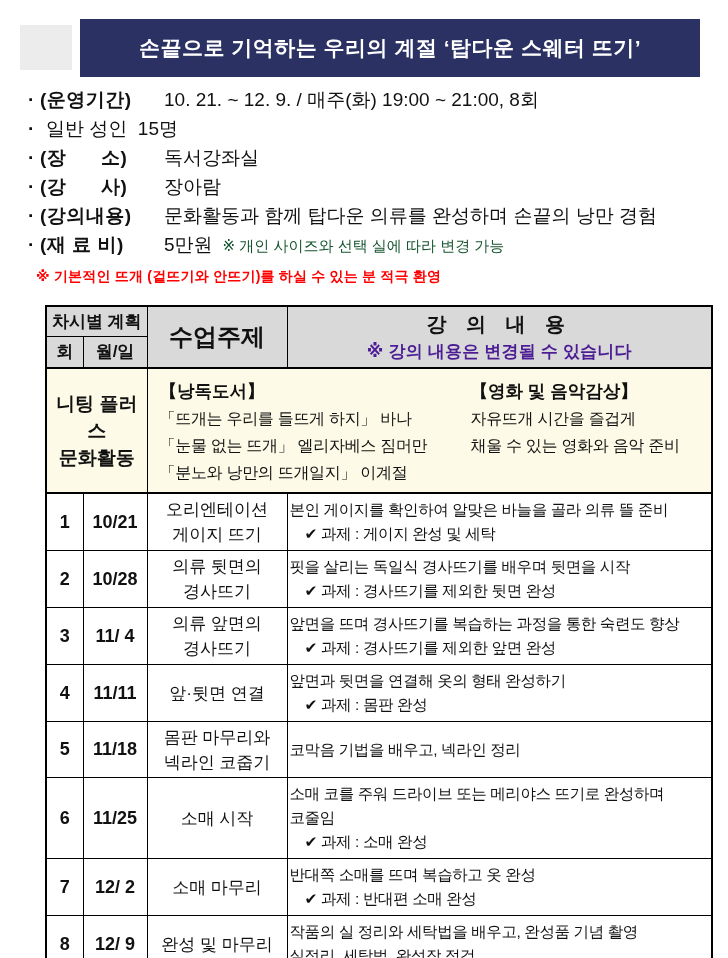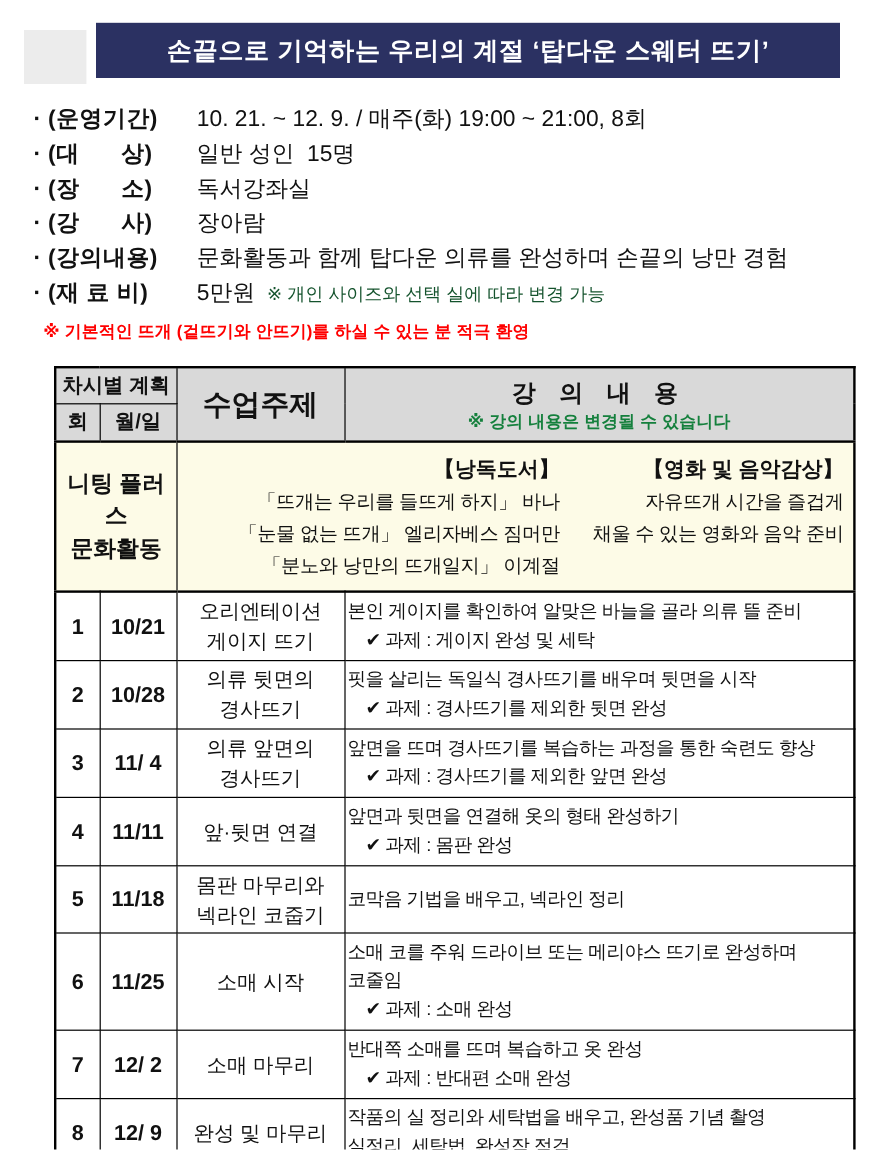--- a/index.html
+++ b/index.html
@@ -7,21 +7,21 @@
   body {
     width:728px; height:958px; position:relative; overflow:hidden;
     font-family:"Liberation Sans","DejaVu Sans",sans-serif; color:#111;
   }
   .pre { white-space:pre-line; }
 
   
   .header-area { position:relative; height:72px; }
   .logo-box { position:absolute; left:20px; top:25px; width:52px; height:45px; background:#ececec; }
   .title-bar {
-    position:absolute; left:80px; top:19px; width:620px; height:46px;
+    position:absolute; left:80px; top:19px; width:620px; height:58px;
     background:#2b3162; color:#ffffff; display:flex; align-items:center; justify-content:center;
     font-size:21px; font-weight:bold; letter-spacing:0.5px;
   }
 
   
   .info-list { margin:13px 0 0 28px; }
   .info-row { display:flex; align-items:baseline; font-size:19px; line-height:29px; }
   .bullet { width:12px; font-weight:bold; }
   .info-label { font-weight:bold; white-space:pre; min-width:118px; letter-spacing:0.5px; }
   .info-value { margin-left:6px; white-space:pre; }
@@ -39,27 +39,27 @@
   th, td { border:1px solid #000; vertical-align:middle; }
   .r-h1 { height:30px; }
   .r-h2 { height:32px; }
   .r-act { height:108px; }
   .r-data { height:56px; }
   th { background:#d9d9d9; font-weight:bold; }
   .h-plan { font-size:17px;margin-top:44px; }
   .h-sub { font-size:17px; }
   .h-topic { font-size:24px; }
   .h-content-title { font-size:20px; font-weight:bold; letter-spacing:7px; }
-  .h-content-note { font-size:14px; font-weight:bold; color:#15803d; letter-spacing:0.2px; margin-top:2px; }
+  .h-content-note { font-size:17px; font-weight:bold; color:#4c1d95; letter-spacing:0.2px; margin-top:2px; }
   .thick-bottom { border-bottom:2px solid #000; }
 
   td.cream { background:#fdfbe7; }
   .act-title { text-align:center; font-size:19px; font-weight:bold; line-height:27px; }
   .act-content { padding:8px 8px 6px 12px; vertical-align:top; }
-  .act-cols { display:flex; gap:4px;text-align:right; }
+  .act-cols { display:flex; gap:4px; }
   .act-col-reading { flex:1.32; }
   .act-col-media { flex:1; }
   .act-heading { font-size:17.5px; font-weight:bold; line-height:28px; }
   .act-line { font-size:16px; line-height:27px; letter-spacing:-0.3px; }
 
   td.c-session, td.c-date { text-align:center; font-weight:bold; font-size:18px; white-space:pre; }
   td.c-topic { text-align:center; font-size:17px; line-height:25px; }
   td.c-content { padding:4px 6px 4px 2px; }
   .content-main { font-size:15.5px; line-height:24px; letter-spacing:-0.4px; word-break:keep-all; }
   .task-line { font-size:15.5px; line-height:24px; letter-spacing:-0.4px; padding-left:15px; }
@@ -75,21 +75,20 @@
 </div>
 
 <div class="info-list">
   <div class="info-row">
     <span class="bullet">·</span>
     <span class="info-label">(운영기간)</span>
     <span class="info-value">10. 21. ~ 12. 9. / 매주(화) 19:00 ~ 21:00, 8회</span>
   </div>
   <div class="info-row">
     <span class="bullet">·</span>
-    <span class="info-label">(대      상)</span>
     <span class="info-value">일반 성인  15명</span>
   </div>
   <div class="info-row">
     <span class="bullet">·</span>
     <span class="info-label">(장      소)</span>
     <span class="info-value">독서강좌실</span>
   </div>
   <div class="info-row">
     <span class="bullet">·</span>
     <span class="info-label">(강      사)</span>

